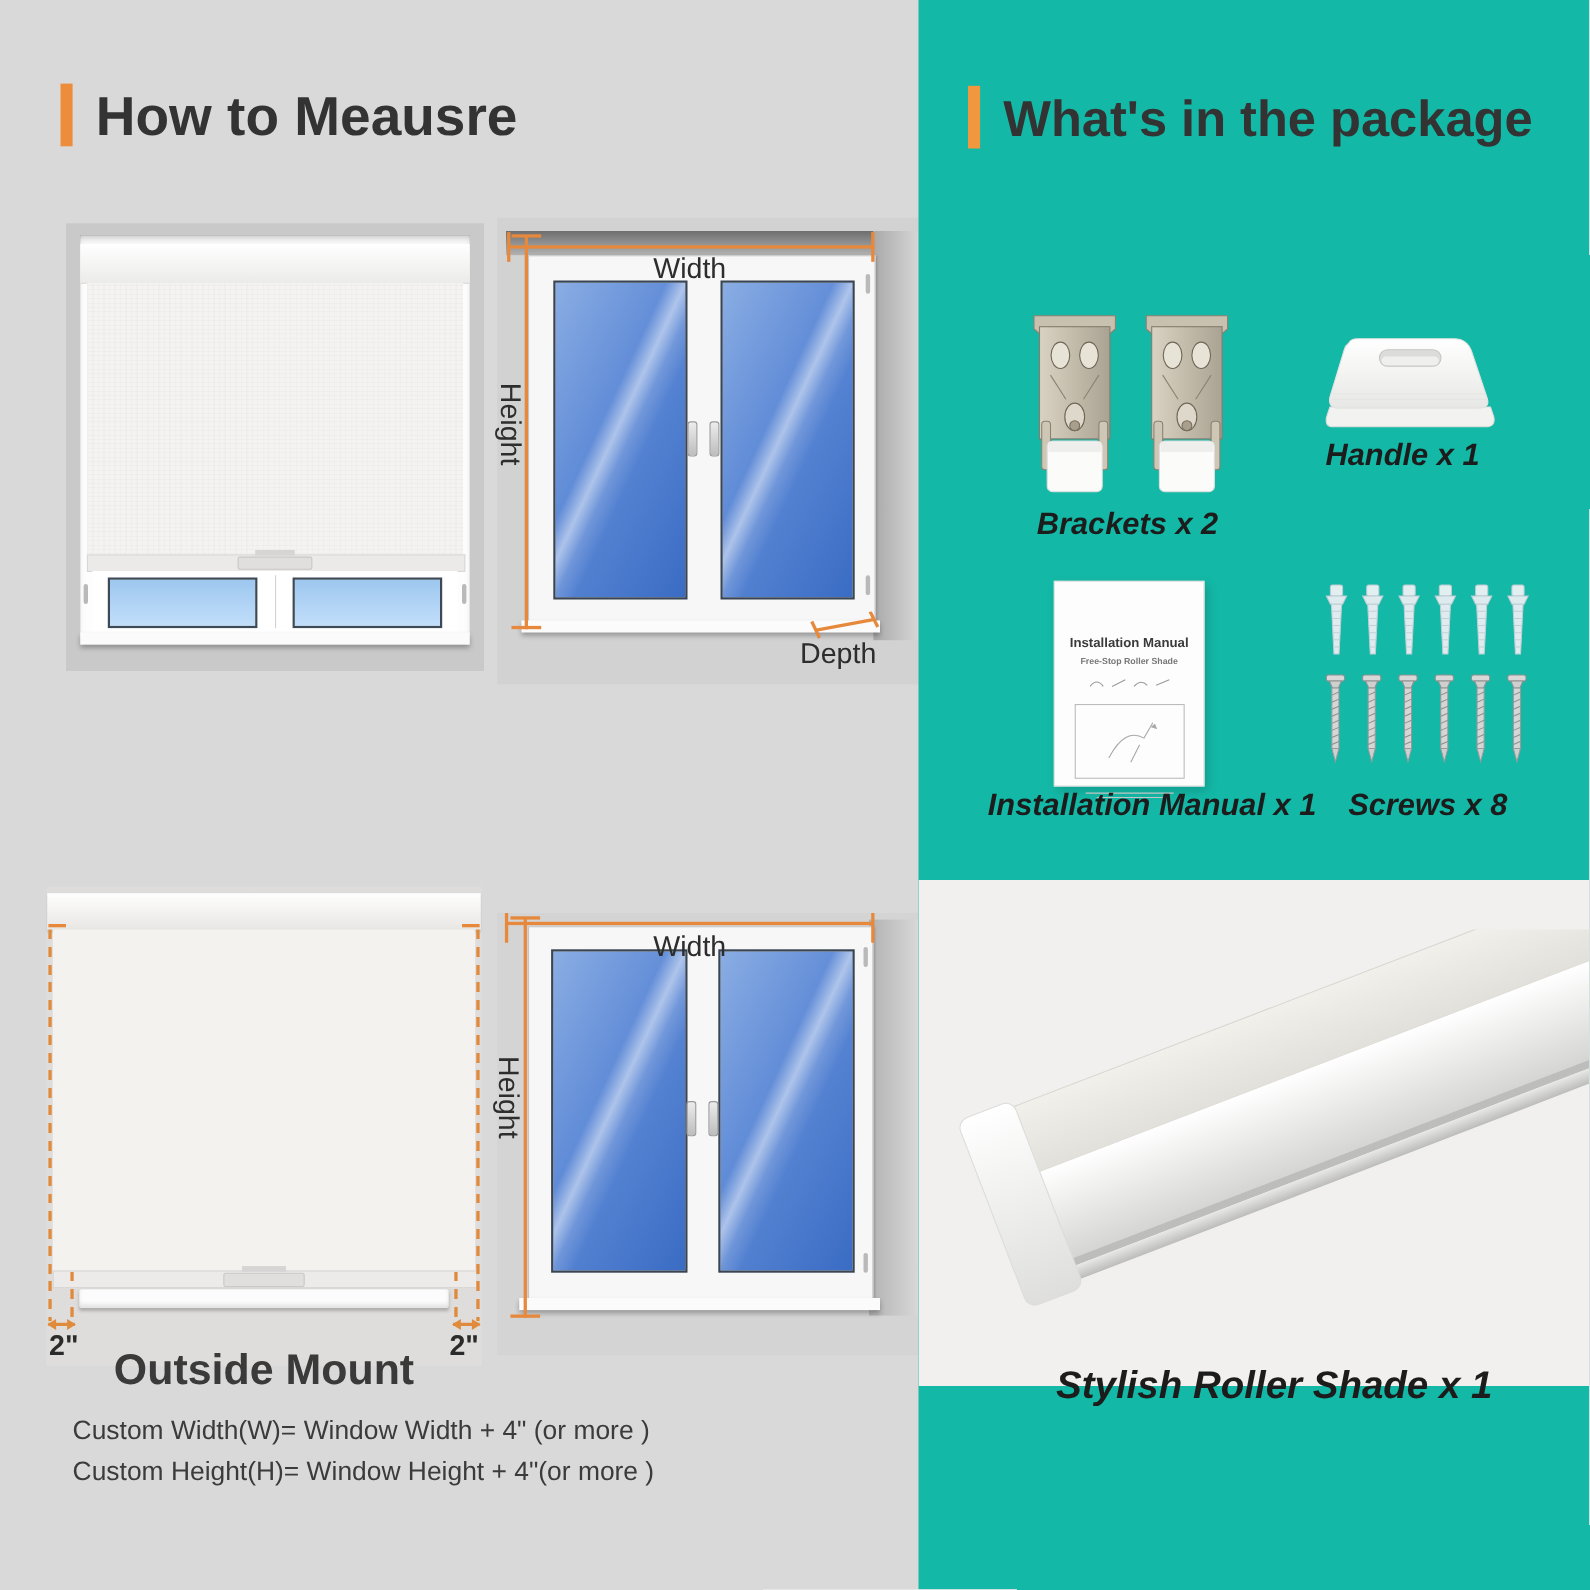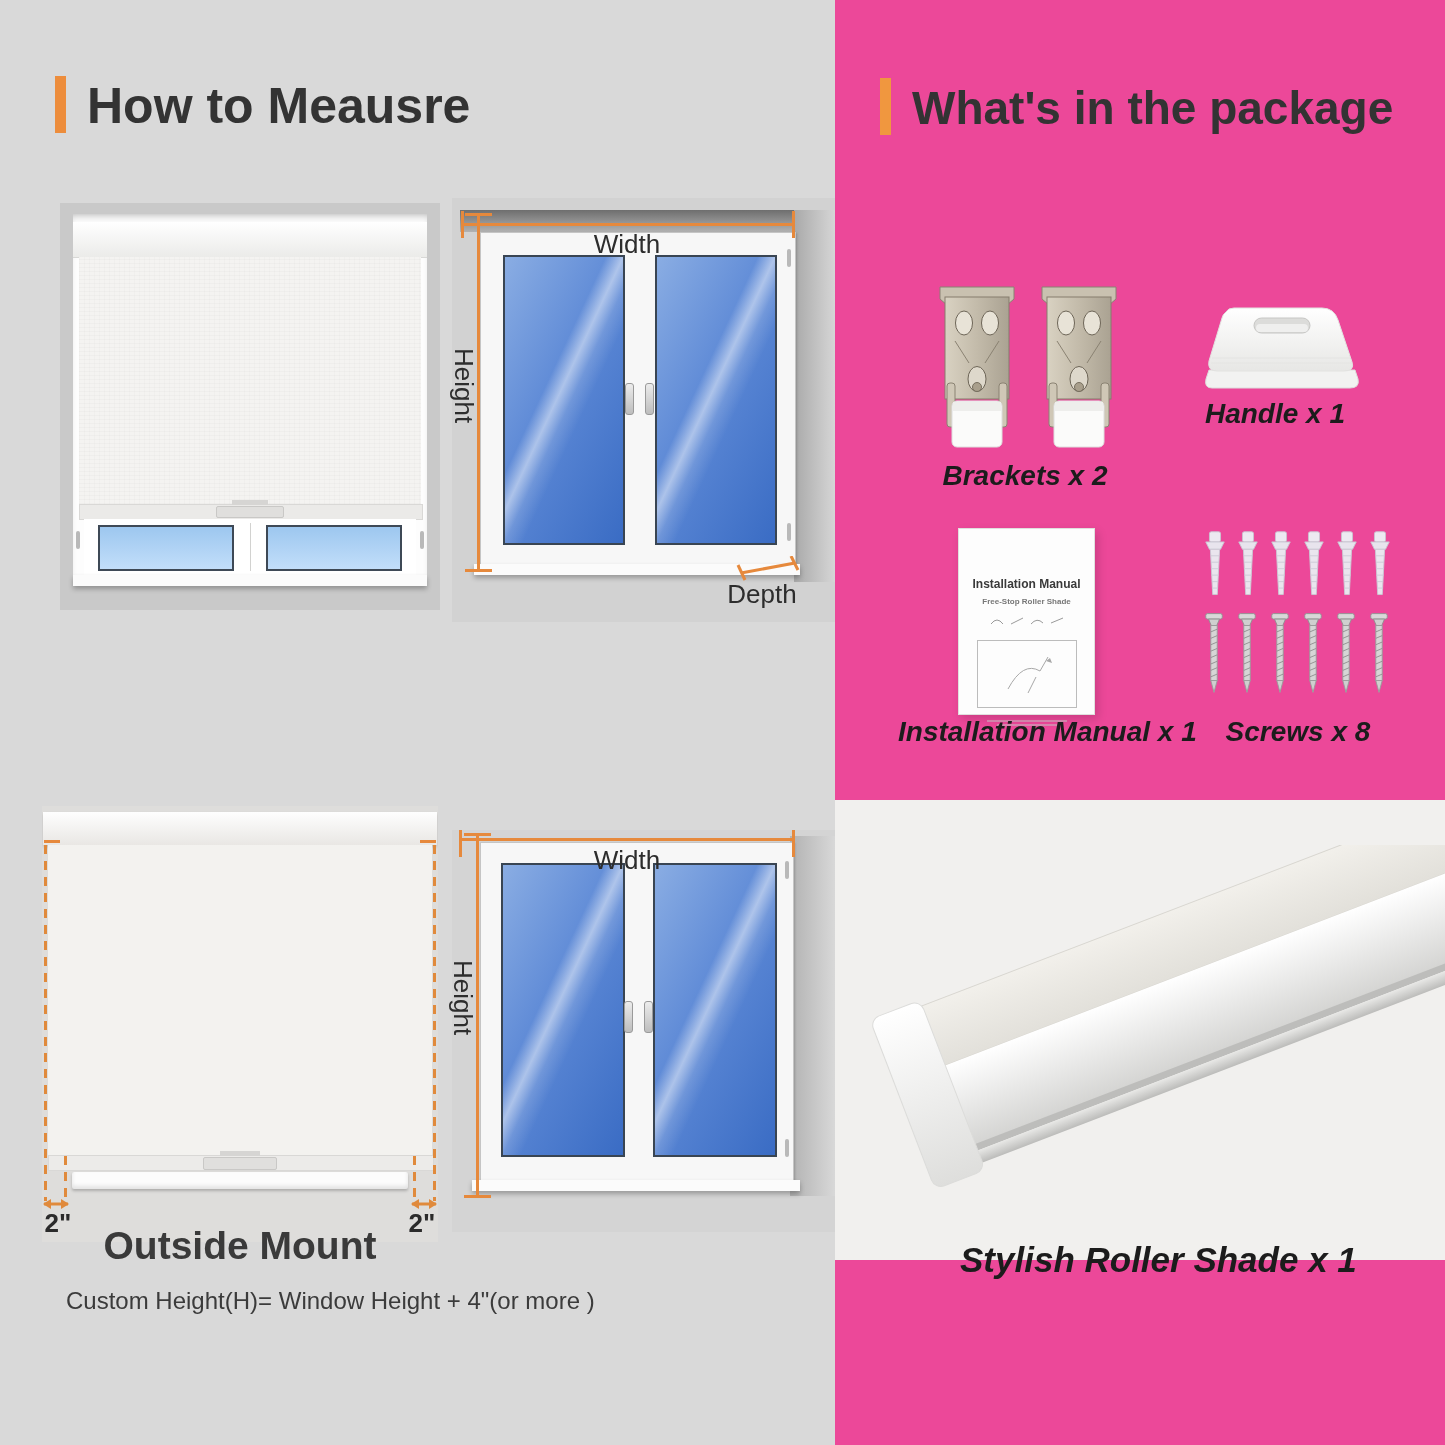--- a/index.html
+++ b/index.html
@@ -2,21 +2,21 @@
 <html><head>
 <meta charset="utf-8">
 <style>
   html,body{margin:0;padding:0;}
   body{width:1445px;height:1445px;font-family:"Liberation Sans",sans-serif;}
   #canvas{position:relative;width:1445px;height:1445px;overflow:hidden;background:#d9d9d9;}
   .abs{position:absolute;}
 
   
   #left-panel{left:0;top:0;width:835px;height:1445px;background:#d9d9d9;}
-  #right-panel{left:835px;top:0;width:610px;height:1445px;background:#ec4899;overflow:hidden;}
+  #right-panel{left:835px;top:0;width:610px;height:1445px;background:#14b8a6;overflow:hidden;}
 
   
   .sec-head{display:flex;align-items:flex-start;}
   .accent-bar{width:11px;height:57px;background:#ED8D3C;margin-right:21px;flex:none;}
   .sec-title{font-size:50px;font-weight:700;color:#333;line-height:60px;letter-spacing:0px;white-space:nowrap;}
 
   
   .mount-title{font-size:39px;font-weight:700;color:#3a3a3a;text-align:center;}
   .spec-line{font-size:24px;color:#3b3b3b;line-height:37px;white-space:nowrap;}
 
@@ -157,20 +157,21 @@
       <div class="abs m-tick-v" style="left:340px;top:0px;"></div>
       <div class="abs m-label" style="left:0;width:350px;top:15px;text-align:center;">Width</div>
       <div class="abs m-line-v" style="left:24px;top:4px;height:364px;"></div>
       <div class="abs m-tick-h" style="left:12px;top:3px;"></div>
       <div class="abs m-tick-h" style="left:12px;top:365px;"></div>
       <div class="abs m-vlabel" style="left:-5px;top:130px;">Height</div>
     </div>
 
     <div class="abs mount-title" style="left:42px;top:1224px;width:396px;">Outside Mount</div>
     <div class="abs" style="left:66px;top:1282px;">
+      <div class="spec-line">Custom Width(W)= Window Width + 4" (or more )</div>
       <div class="spec-line">Custom Height(H)= Window Height + 4"(or more )</div>
     </div>
   </div>
 
   <div class="abs" id="right-panel">
 
     <div class="abs sec-head" style="left:45px;top:78px;">
       <div class="accent-bar" style="background:#F0973F;"></div>
       <div class="sec-title" style="font-size:46px;">What's in the package</div>
     </div>

